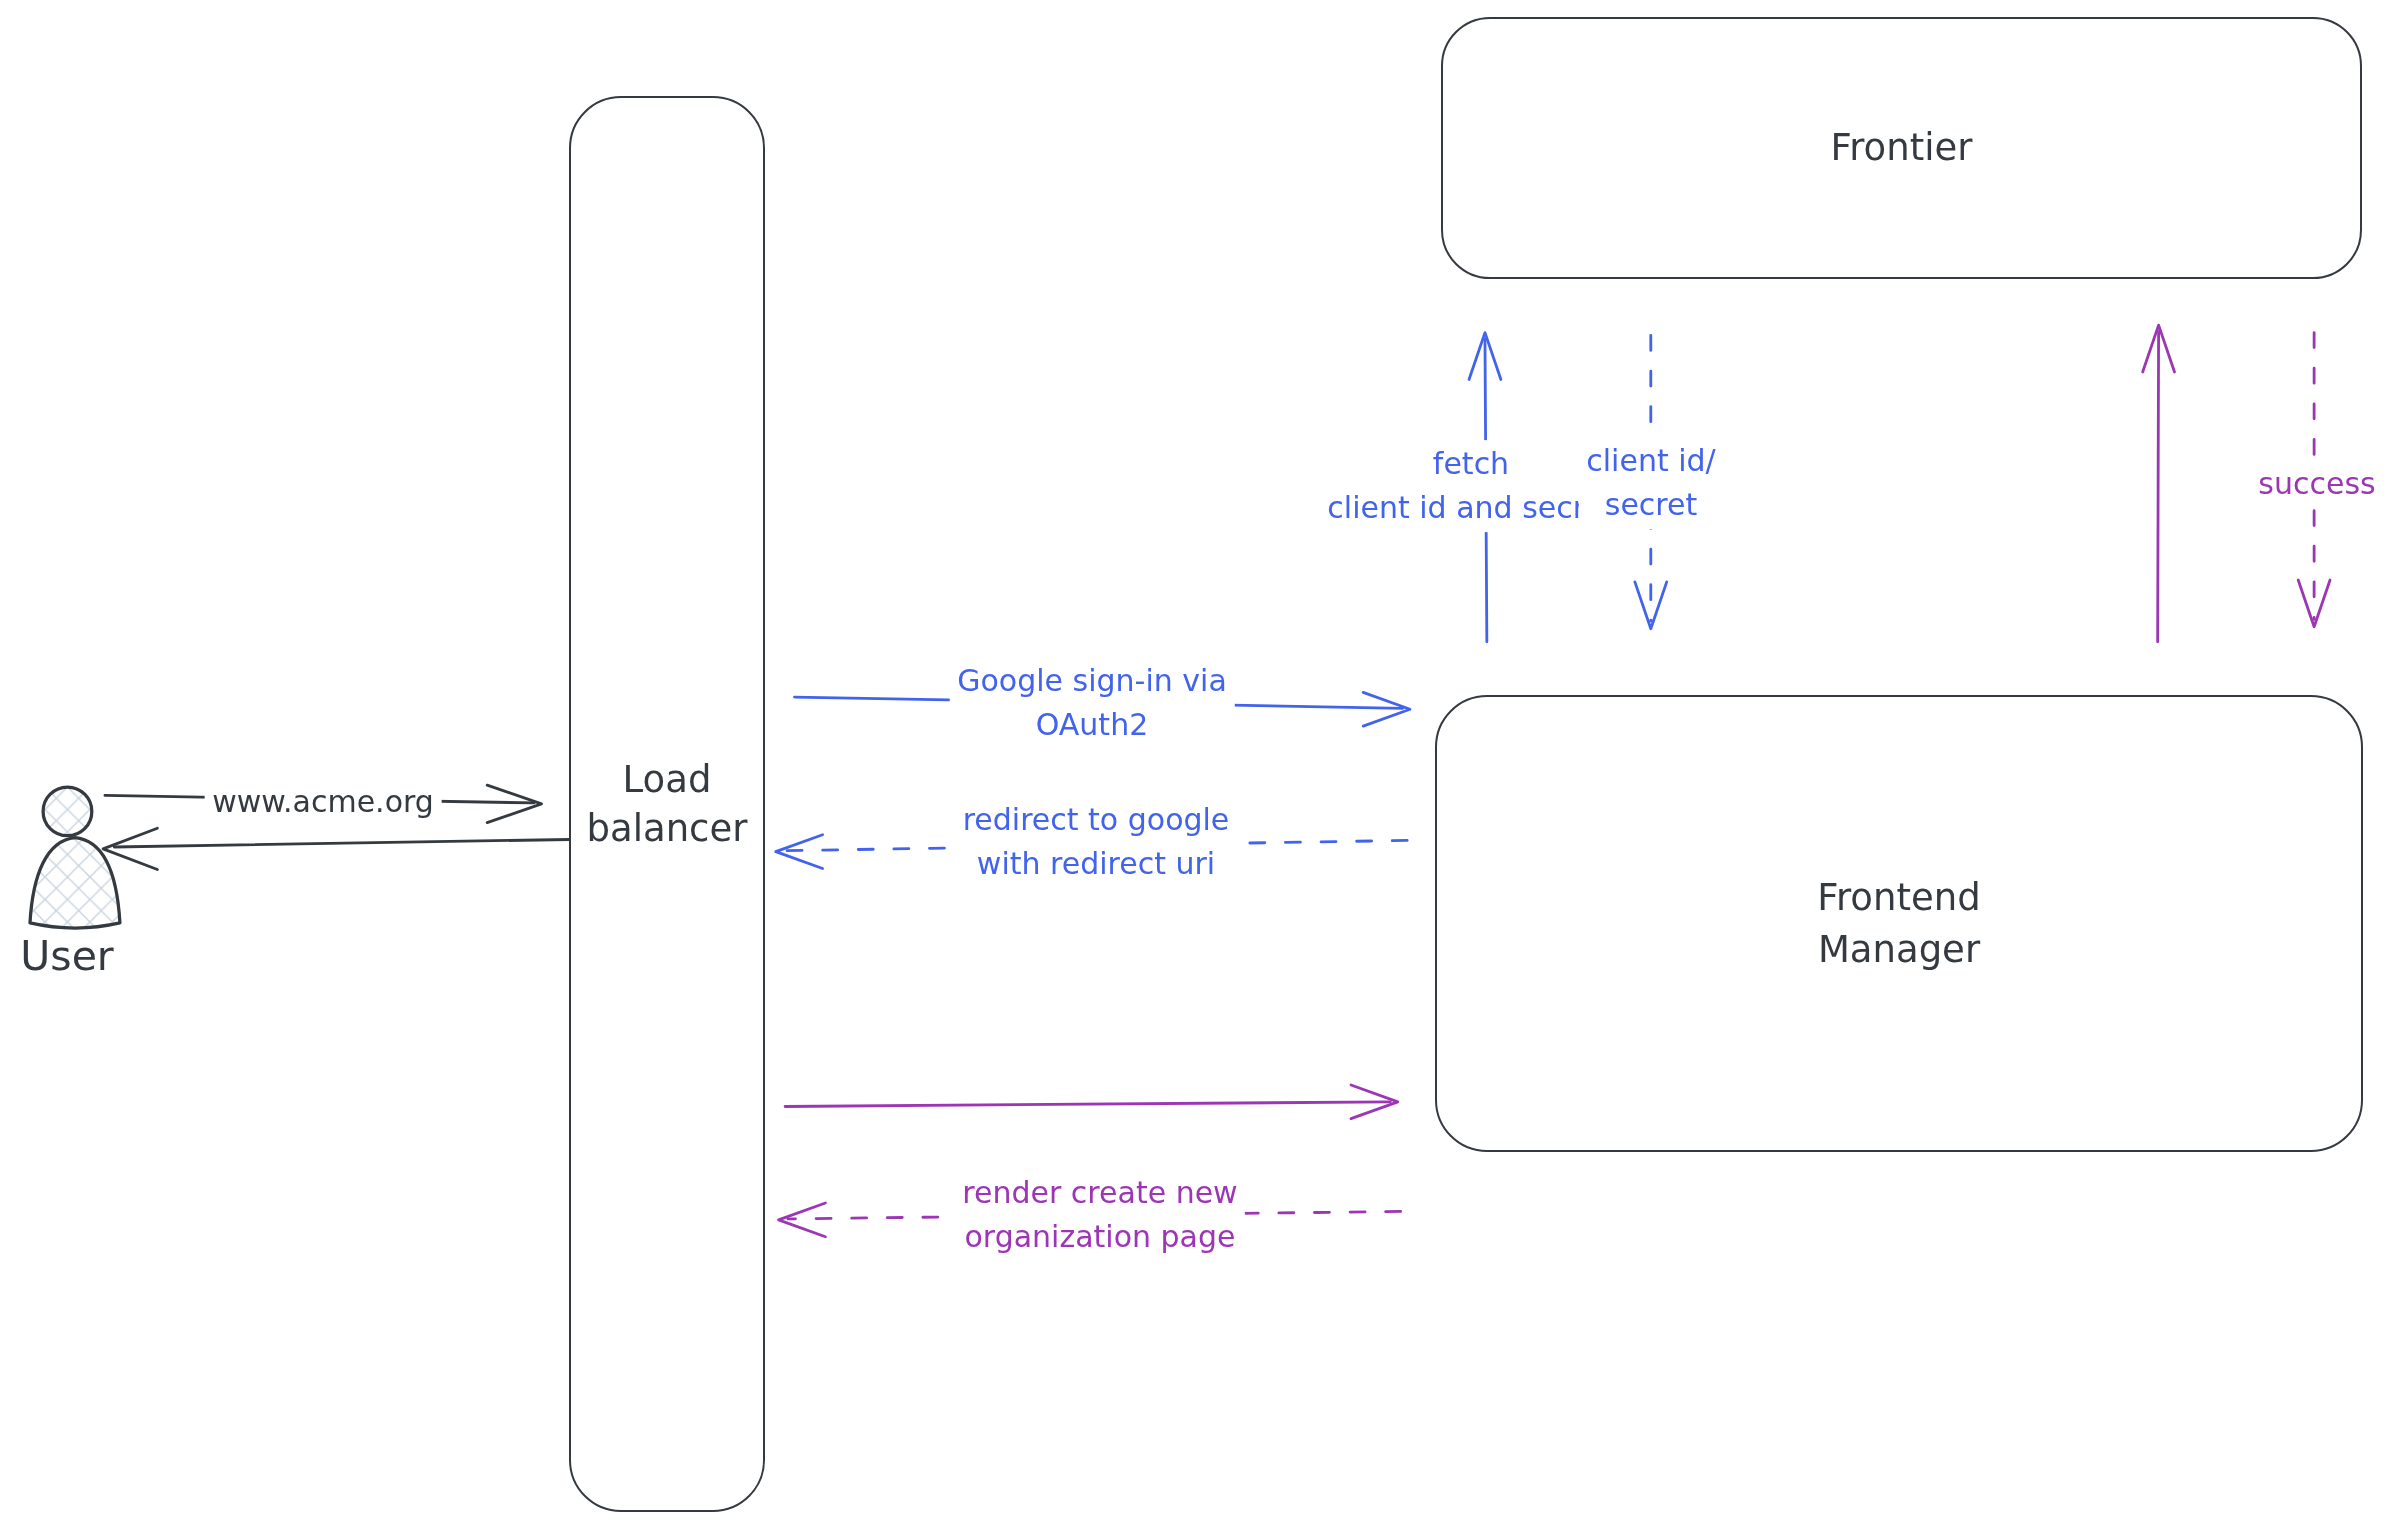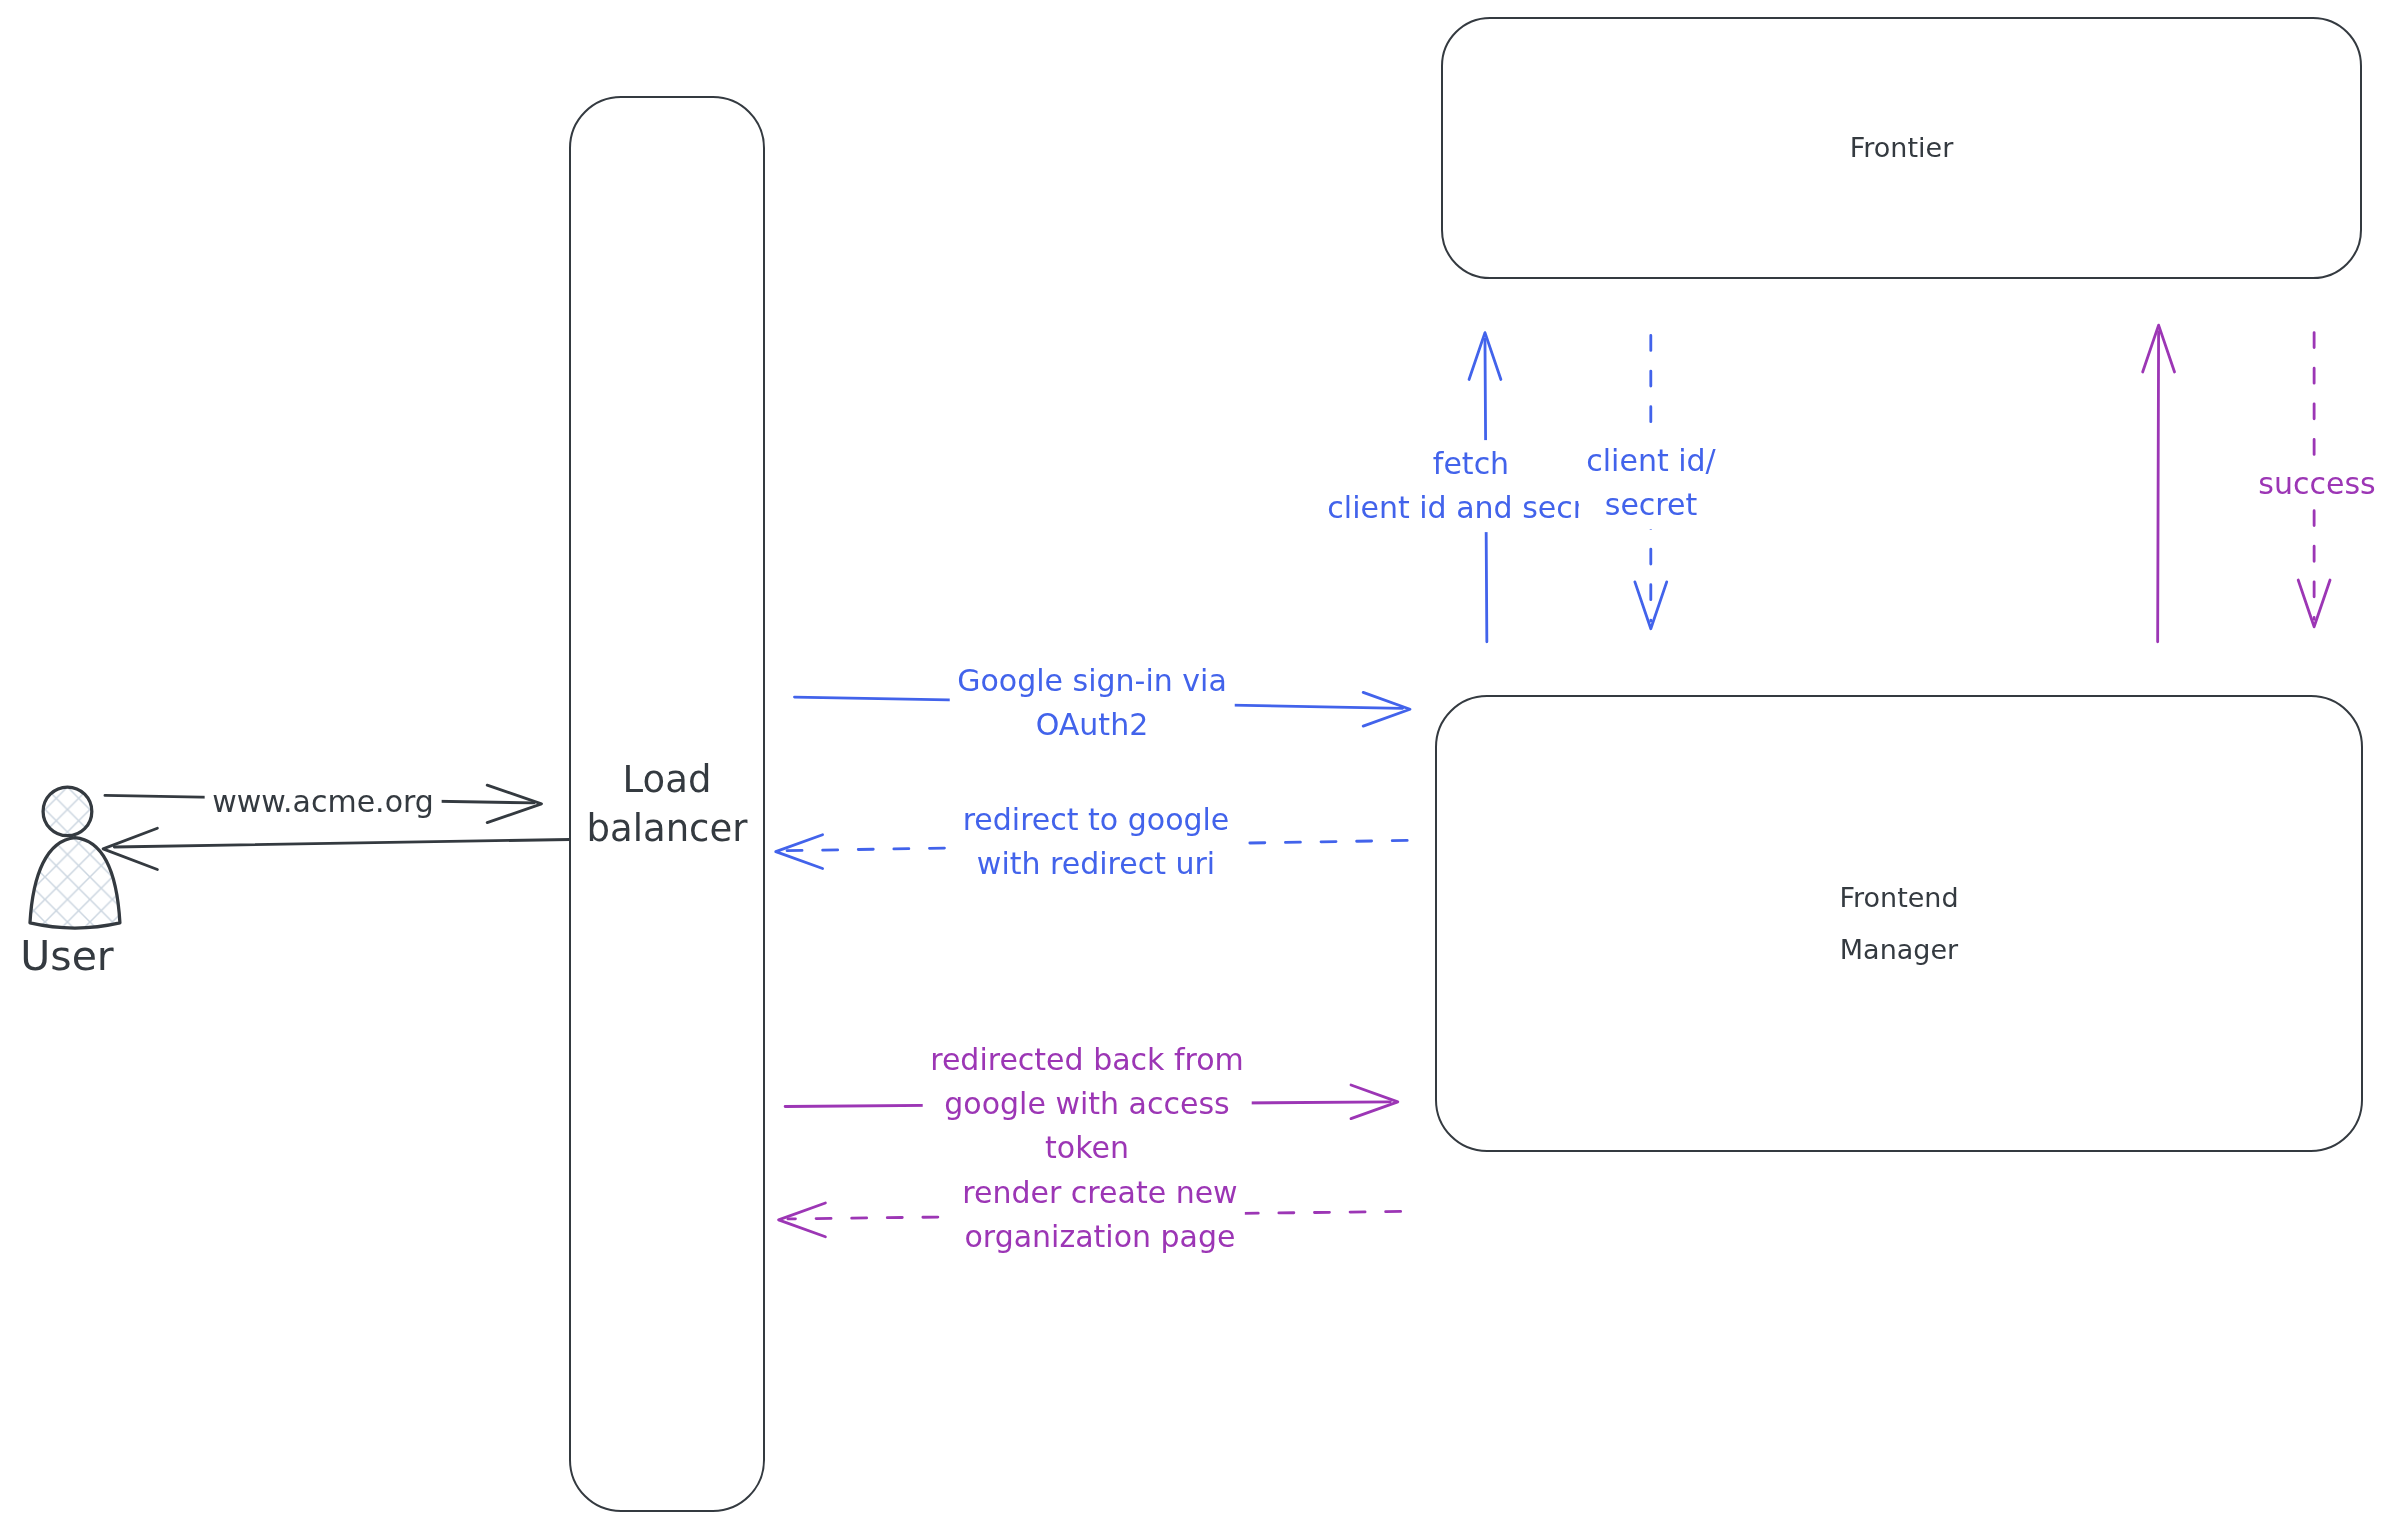--- a/index.html
+++ b/index.html
@@ -11,21 +11,21 @@
   .canvas{position:absolute;inset:0;}
   svg.layer{position:absolute;left:0;top:0;}
 
   
   .box{
     position:absolute;box-sizing:border-box;background:#ffffff;
     border:2.8px solid #343a40;
     display:flex;flex-direction:column;align-items:center;justify-content:center;
     text-align:center;
   }
-  .box .box-label{font-size:27px;line-height:52px;white-space:nowrap;}
+  .box .box-label{font-size:37px;line-height:52px;white-space:nowrap;}
   #box-load-balancer{left:569px;top:96px;width:196px;height:1416px;border-radius:52px;}
   #box-load-balancer .box-label{font-size:37px;line-height:49px;}
   #box-frontier{left:1441px;top:17px;width:921px;height:262px;border-radius:49px;}
   #box-frontend-manager{left:1435px;top:695px;width:928px;height:457px;border-radius:52px;}
 
   
   .arrow-label{
     position:absolute;transform:translate(-50%,-50%);
     background:#ffffff;text-align:center;white-space:nowrap;
     font-size:30px;line-height:44px;padding:1.9px 7.5px;
@@ -159,25 +159,20 @@
   <div class="arrow-label c-blue" id="lbl-clientid">
     <div>client id/</div>
     <div>secret</div>
   </div>
 
 
   <div class="arrow-label c-purple" id="lbl-success">
     <div>success</div>
   </div>
 
-  <div class="arrow-label c-purple" id="lbl-redirected">
-    <div>redirected back from</div>
-    <div>google with access</div>
-    <div>token</div>
-  </div>
 
   <div class="arrow-label c-purple" id="lbl-render">
     <div>render create new</div>
     <div>organization page</div>
   </div>
 
 </div>
 
 
 </body></html>

